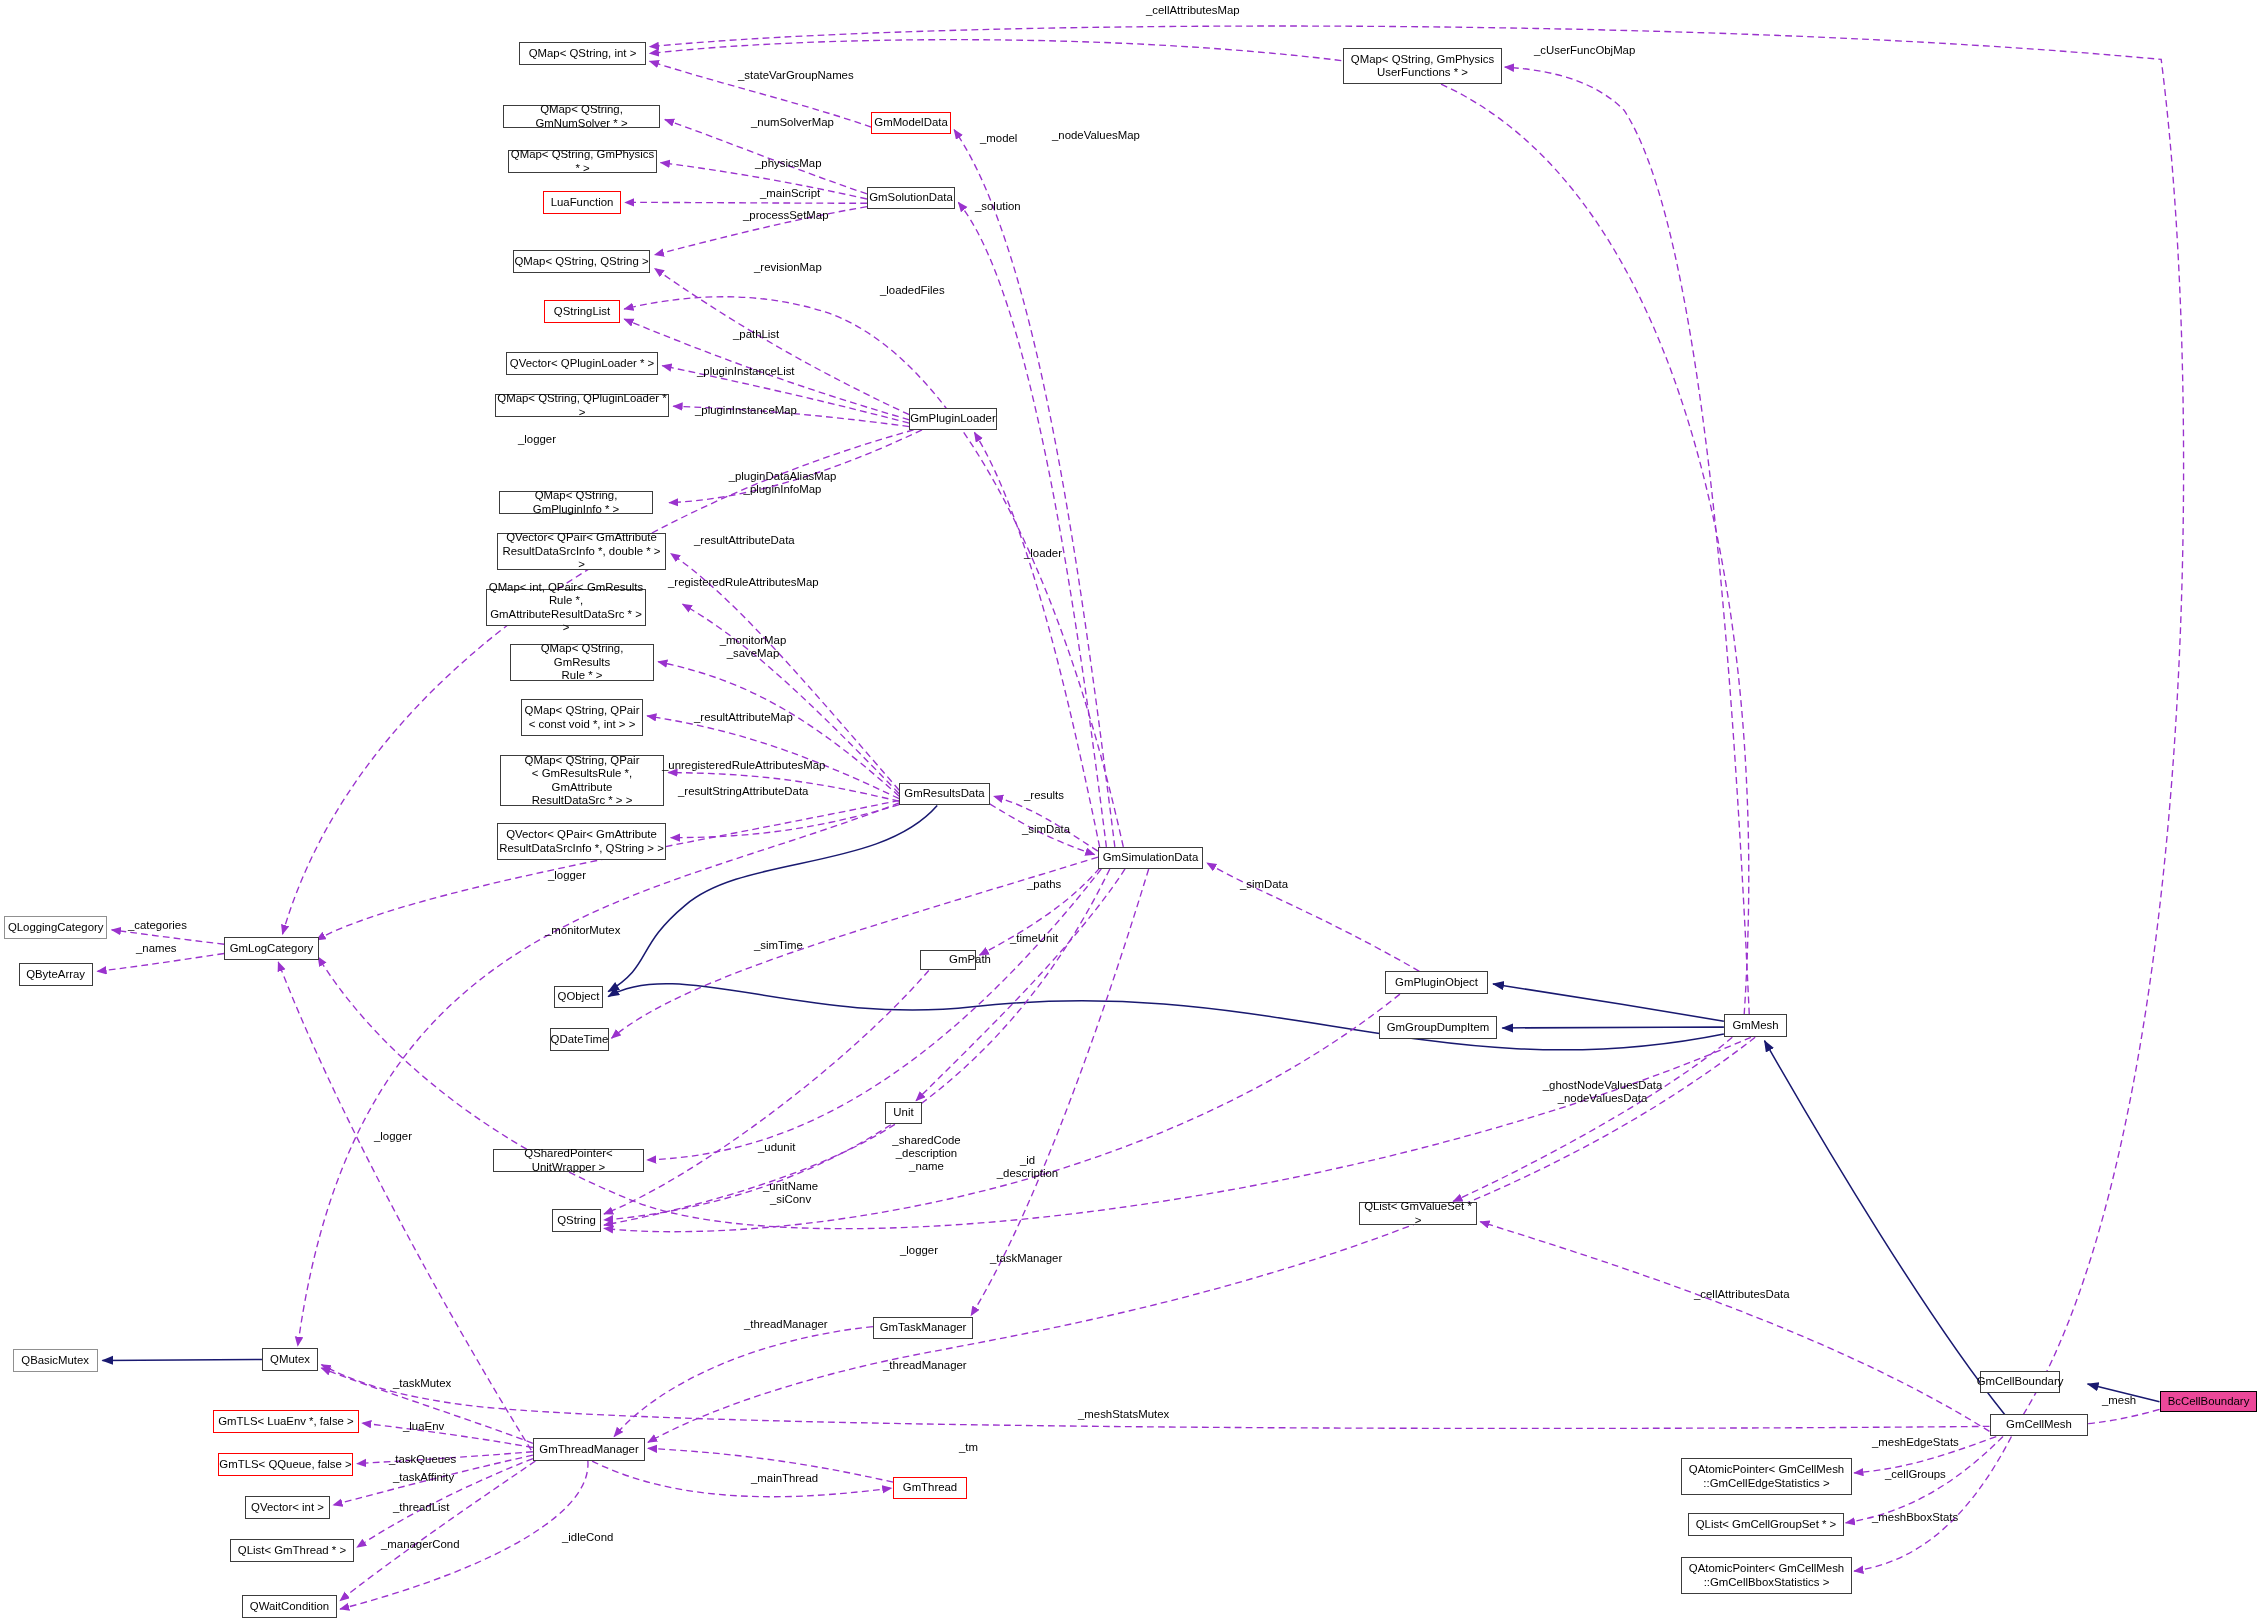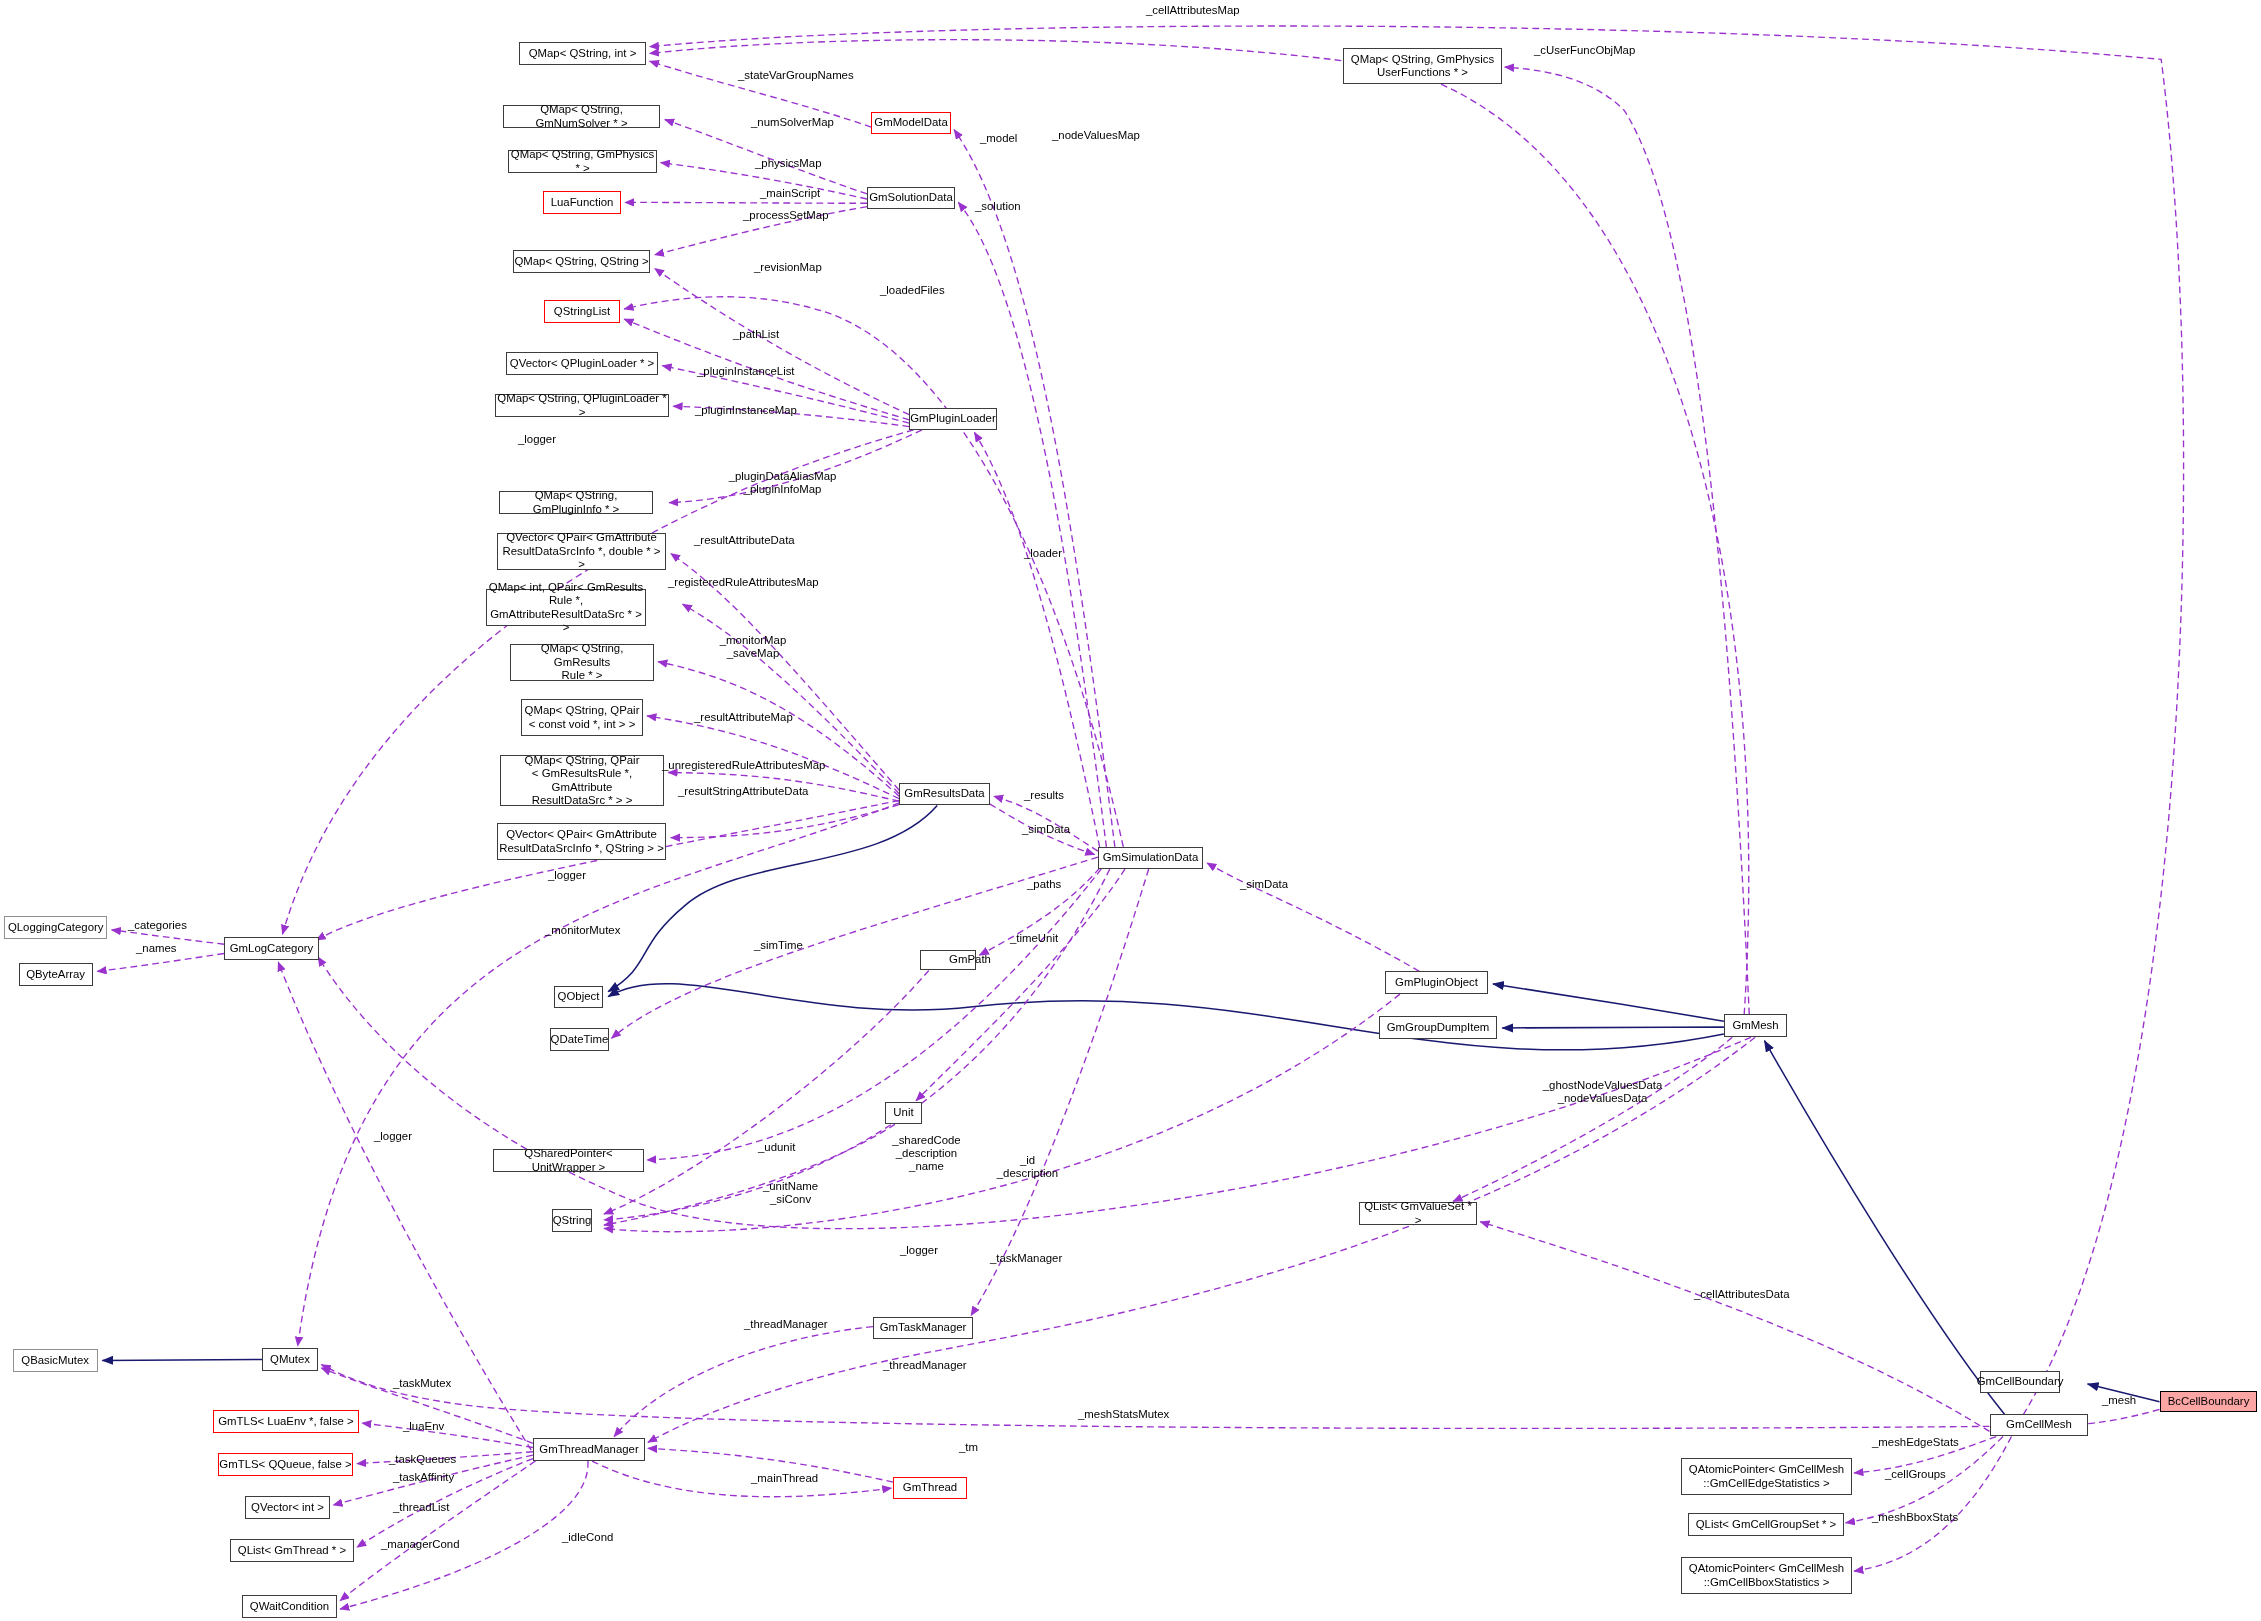--- a/index.html
+++ b/index.html
@@ -4,21 +4,21 @@
 <style>
   html,body{margin:0;padding:0;background:#ffffff;}
   #canvas{position:relative;width:2261px;height:1622px;background:#ffffff;
           font-family:"Liberation Sans", sans-serif;overflow:hidden;}
   #edgesvg{position:absolute;left:0;top:0;width:2261px;height:1622px;}
   .node{position:absolute;display:flex;align-items:center;justify-content:center;
         background:#ffffff;border:1.3px solid #3c3c3c;color:#000;
         font-size:11.4px;line-height:1.18;text-align:center;white-space:pre-line;
         box-sizing:border-box;cursor:pointer;}
   .node.red{border:1.3px solid #ff0000;}
-  .node.focus{background:#fca5a5;border:1.3px solid #000;}
+  .node.focus{background:#ec4899;border:1.3px solid #000;}
   .node.light{border:1px solid #909090;}
   .elabel{position:absolute;font-size:11.4px;color:#000;white-space:pre-line;
           line-height:1.13;}
   .elabel.center{text-align:center;}
   path.dashed{fill:none;stroke:#9a32cd;stroke-width:1.6;stroke-dasharray:8 5;}
   path.solid{fill:none;stroke:#191970;stroke-width:1.8;}
 </style>
 </head>
 <body>
 
@@ -129,21 +129,21 @@
     <div class="node normal" style="left: 909px; top: 408px; width: 88px; height: 22px;">GmPluginLoader</div>
     <div class="node normal" style="left: 1343px; top: 48px; width: 159px; height: 36px;">QMap&lt; QString, GmPhysics
 UserFunctions * &gt;</div>
     <div class="node normal" style="left: 899px; top: 783px; width: 91px; height: 22px;">GmResultsData</div>
     <div class="node normal" style="left: 1098px; top: 847px; width: 105px; height: 22px;">GmSimulationData</div>
     <div class="node normal" style="left: 920px; top: 950px; width: 56px; height: 20px; padding-left: 44px;">GmPath</div>
     <div class="node normal" style="left: 554px; top: 986px; width: 49px; height: 22px;">QObject</div>
     <div class="node normal" style="left: 550px; top: 1028px; width: 59px; height: 23px;">QDateTime</div>
     <div class="node normal" style="left: 885px; top: 1102px; width: 37px; height: 22px;">Unit</div>
     <div class="node normal" style="left: 493px; top: 1149px; width: 151px; height: 23px;">QSharedPointer&lt; UnitWrapper &gt;</div>
-    <div class="node normal" style="left: 552px; top: 1209px; width: 40px; height: 23px;">QString</div>
+    <div class="node normal" style="left: 552px; top: 1209px; width: 49px; height: 23px;">QString</div>
     <div class="node light" style="left: 4.2px; top: 916px; width: 103px; height: 23px;">QLoggingCategory</div>
     <div class="node normal" style="left: 224px; top: 937px; width: 95px; height: 23px;">GmLogCategory</div>
     <div class="node normal" style="left: 18.6px; top: 963px; width: 74px; height: 23px;">QByteArray</div>
     <div class="node normal" style="left: 1385px; top: 971px; width: 103px; height: 23px;">GmPluginObject</div>
     <div class="node normal" style="left: 1379px; top: 1016px; width: 118px; height: 23px;">GmGroupDumpItem</div>
     <div class="node normal" style="left: 1724px; top: 1014px; width: 63px; height: 23px;">GmMesh</div>
     <div class="node normal" style="left: 1359px; top: 1202px; width: 118px; height: 23px;">QList&lt; GmValueSet * &gt;</div>
     <div class="node light" style="left: 12.7px; top: 1349px; width: 85px; height: 23px;">QBasicMutex</div>
     <div class="node normal" style="left: 262px; top: 1348px; width: 56px; height: 23px;">QMutex</div>
     <div class="node red" style="left: 213px; top: 1410px; width: 146px; height: 23px;">GmTLS&lt; LuaEnv *, false &gt;</div>

